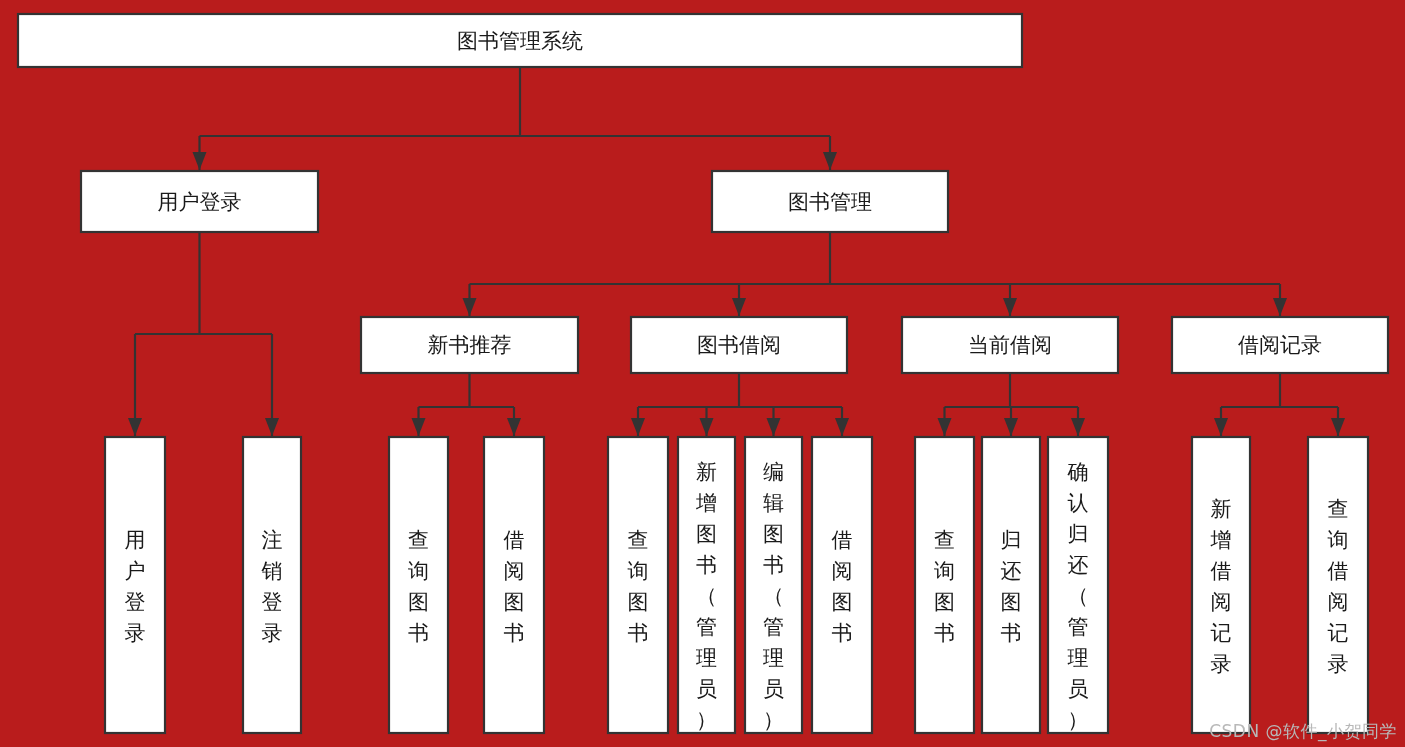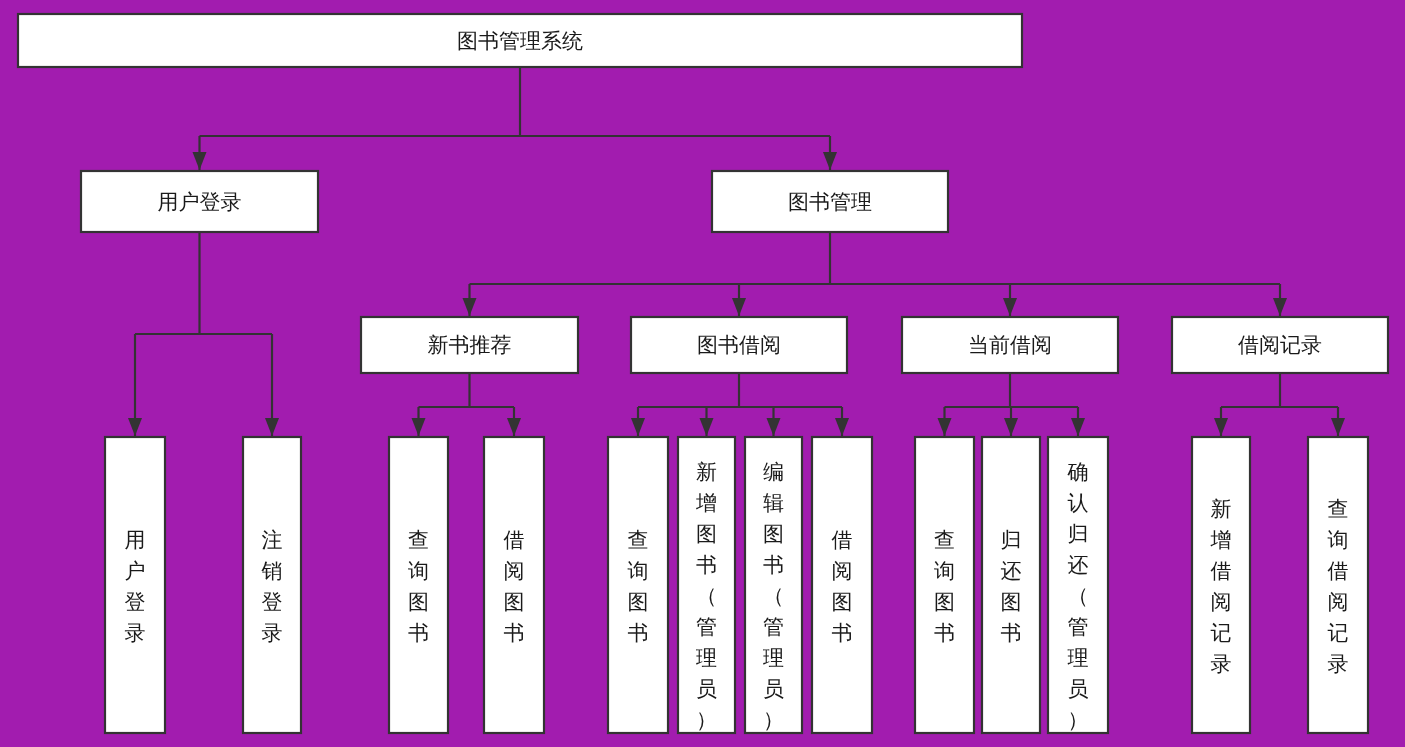--- a/index.html
+++ b/index.html
@@ -10,21 +10,21 @@
   body {
     width: 1405px;
     height: 747px;
     font-family: "DejaVu Sans", "Liberation Sans", sans-serif;
     overflow: hidden;
   }
   #diagram-root {
     position: relative;
     width: 1405px;
     height: 747px;
-    background: #a21caf;
+    background: #b91c1c;
   }
   svg#flow {
     position: absolute;
     left: 0;
     top: 0;
     width: 1405px;
     height: 747px;
     display: block;
   }
   .node-rect {
@@ -200,13 +200,14 @@
         <g>
           <rect x="1192" y="437" width="58" height="296" class="node-rect"></rect>
           <text x="1221" class="node-label-v"><tspan x="1221" y="516.18">新</tspan><tspan x="1221" y="547.18">增</tspan><tspan x="1221" y="578.18">借</tspan><tspan x="1221" y="609.18">阅</tspan><tspan x="1221" y="640.18">记</tspan><tspan x="1221" y="671.18">录</tspan></text>
         </g>
         <g>
           <rect x="1308" y="437" width="60" height="296" class="node-rect"></rect>
           <text x="1338" class="node-label-v"><tspan x="1338" y="516.18">查</tspan><tspan x="1338" y="547.18">询</tspan><tspan x="1338" y="578.18">借</tspan><tspan x="1338" y="609.18">阅</tspan><tspan x="1338" y="640.18">记</tspan><tspan x="1338" y="671.18">录</tspan></text>
         </g>
       </g>
     </svg>
+  <div class="watermark">CSDN @软件_小贺同学</div>
 </div>
 
 </body></html>

